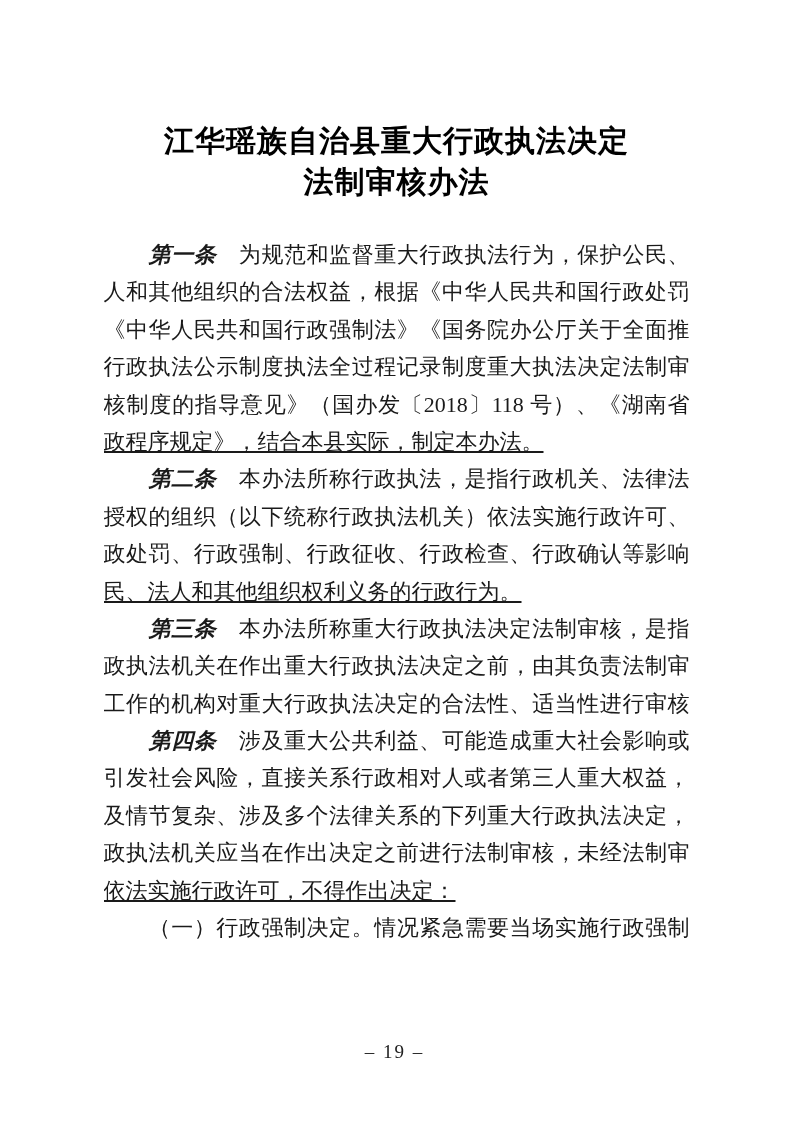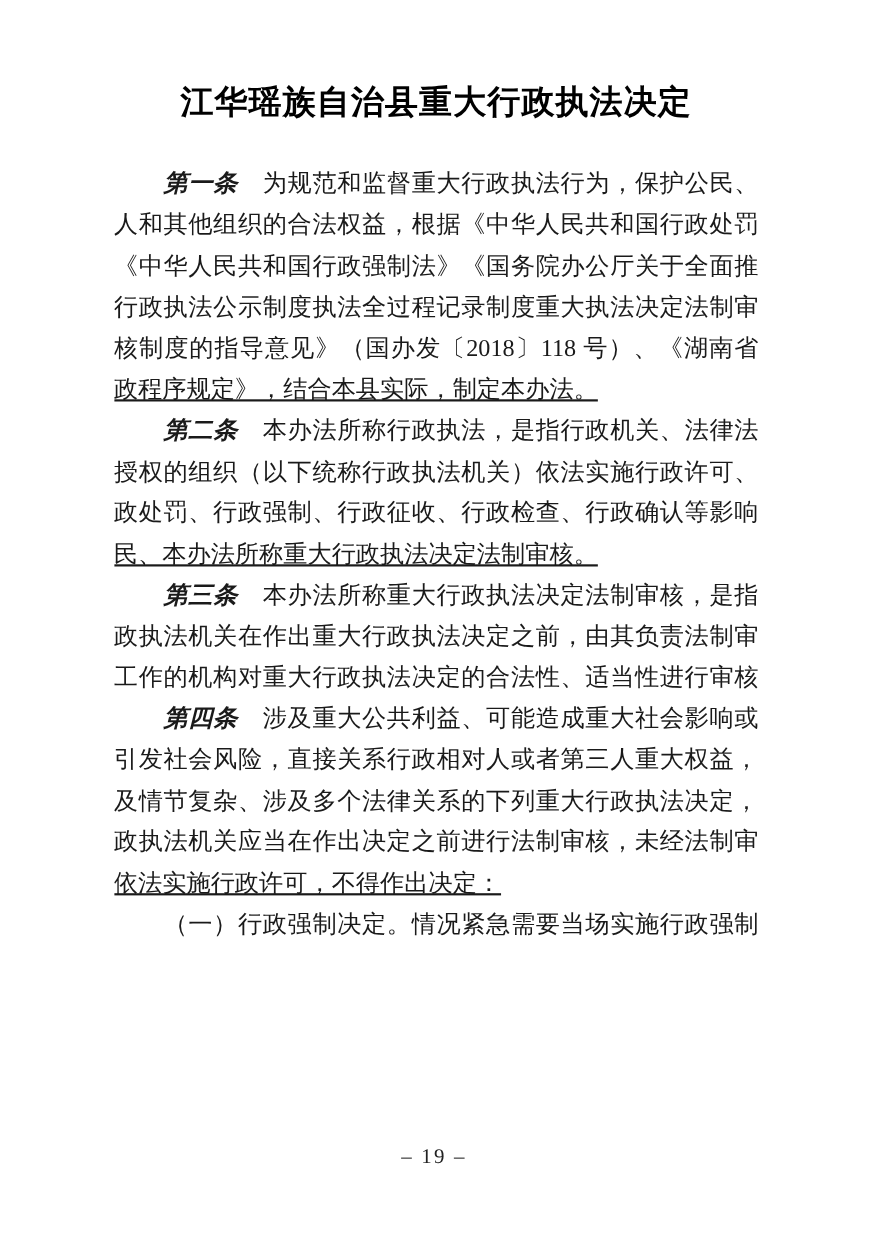--- a/index.html
+++ b/index.html
@@ -11,21 +11,21 @@
     position: relative;
     width: 793px;
     height: 1122px;
     margin: 0 auto;
     background: #ffffff;
     overflow: hidden;
     font-family: "Liberation Serif", "DejaVu Serif", serif;
     color: #1a1a1a;
   }
   .doc-title {
-    padding-top: 73px;
+    padding-top: 120px;
     text-align: center;
     font-weight: 700;
     font-size: 30px;
     line-height: 41px;
     letter-spacing: 1px;
     color: #000000;
   }
   .doc-body {
     width: 586px;
     margin: 34px auto 0 auto;
@@ -58,36 +58,37 @@
     color: #222222;
   }
 </style>
 </head>
 <body>
 
 <div class="page">
 
   <div class="doc-title">
     <div>江华瑶族自治县重大行政执法决定</div>
+    <div>法制审核办法</div>
   </div>
 
   <div class="doc-body">
       <div class="para">
         <div class="line">　　<strong>第一条</strong>　为规范和监督重大行政执法行为，保护公民、法</div>
         <div class="line">人和其他组织的合法权益，根据《中华人民共和国行政处罚法》</div>
         <div class="line">《中华人民共和国行政强制法》《国务院办公厅关于全面推行</div>
         <div class="line">行政执法公示制度执法全过程记录制度重大执法决定法制审</div>
         <div class="line">核制度的指导意见》（国办发〔2018〕118 号）、《湖南省行</div>
         <div class="line last">政程序规定》，结合本县实际，制定本办法。</div>
       </div>
       <div class="para">
         <div class="line">　　<strong>第二条</strong>　本办法所称行政执法，是指行政机关、法律法规</div>
         <div class="line">授权的组织（以下统称行政执法机关）依法实施行政许可、行</div>
         <div class="line">政处罚、行政强制、行政征收、行政检查、行政确认等影响公</div>
-        <div class="line last">民、本办法所称重大行政执法决定法制审核。</div>
+        <div class="line last">民、法人和其他组织权利义务的行政行为。</div>
       </div>
       <div class="para">
         <div class="line">　　<strong>第三条</strong>　本办法所称重大行政执法决定法制审核，是指行</div>
         <div class="line">政执法机关在作出重大行政执法决定之前，由其负责法制审核</div>
         <div class="line">工作的机构对重大行政执法决定的合法性、适当性进行审核的</div>
       </div>
       <div class="para">
         <div class="line">　　<strong>第四条</strong>　涉及重大公共利益、可能造成重大社会影响或者</div>
         <div class="line">引发社会风险，直接关系行政相对人或者第三人重大权益，以</div>
         <div class="line">及情节复杂、涉及多个法律关系的下列重大行政执法决定，行</div>

